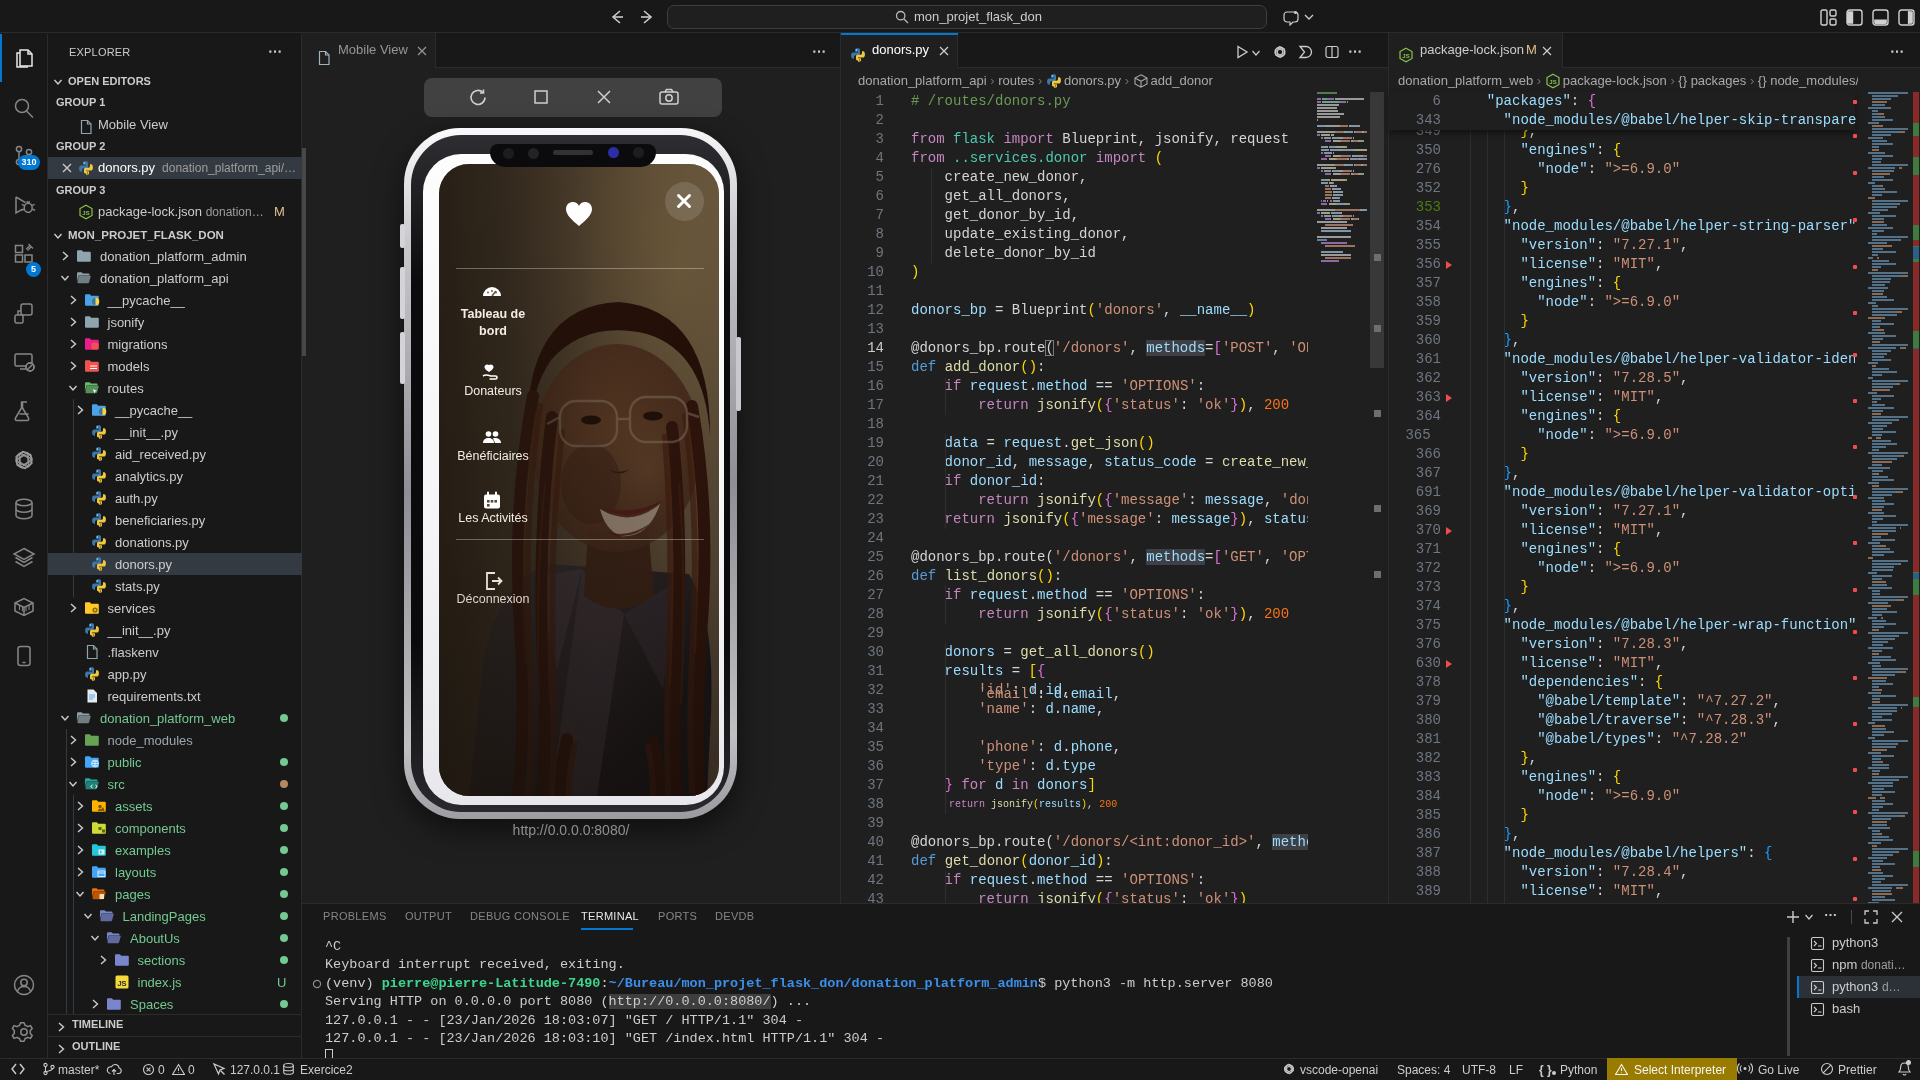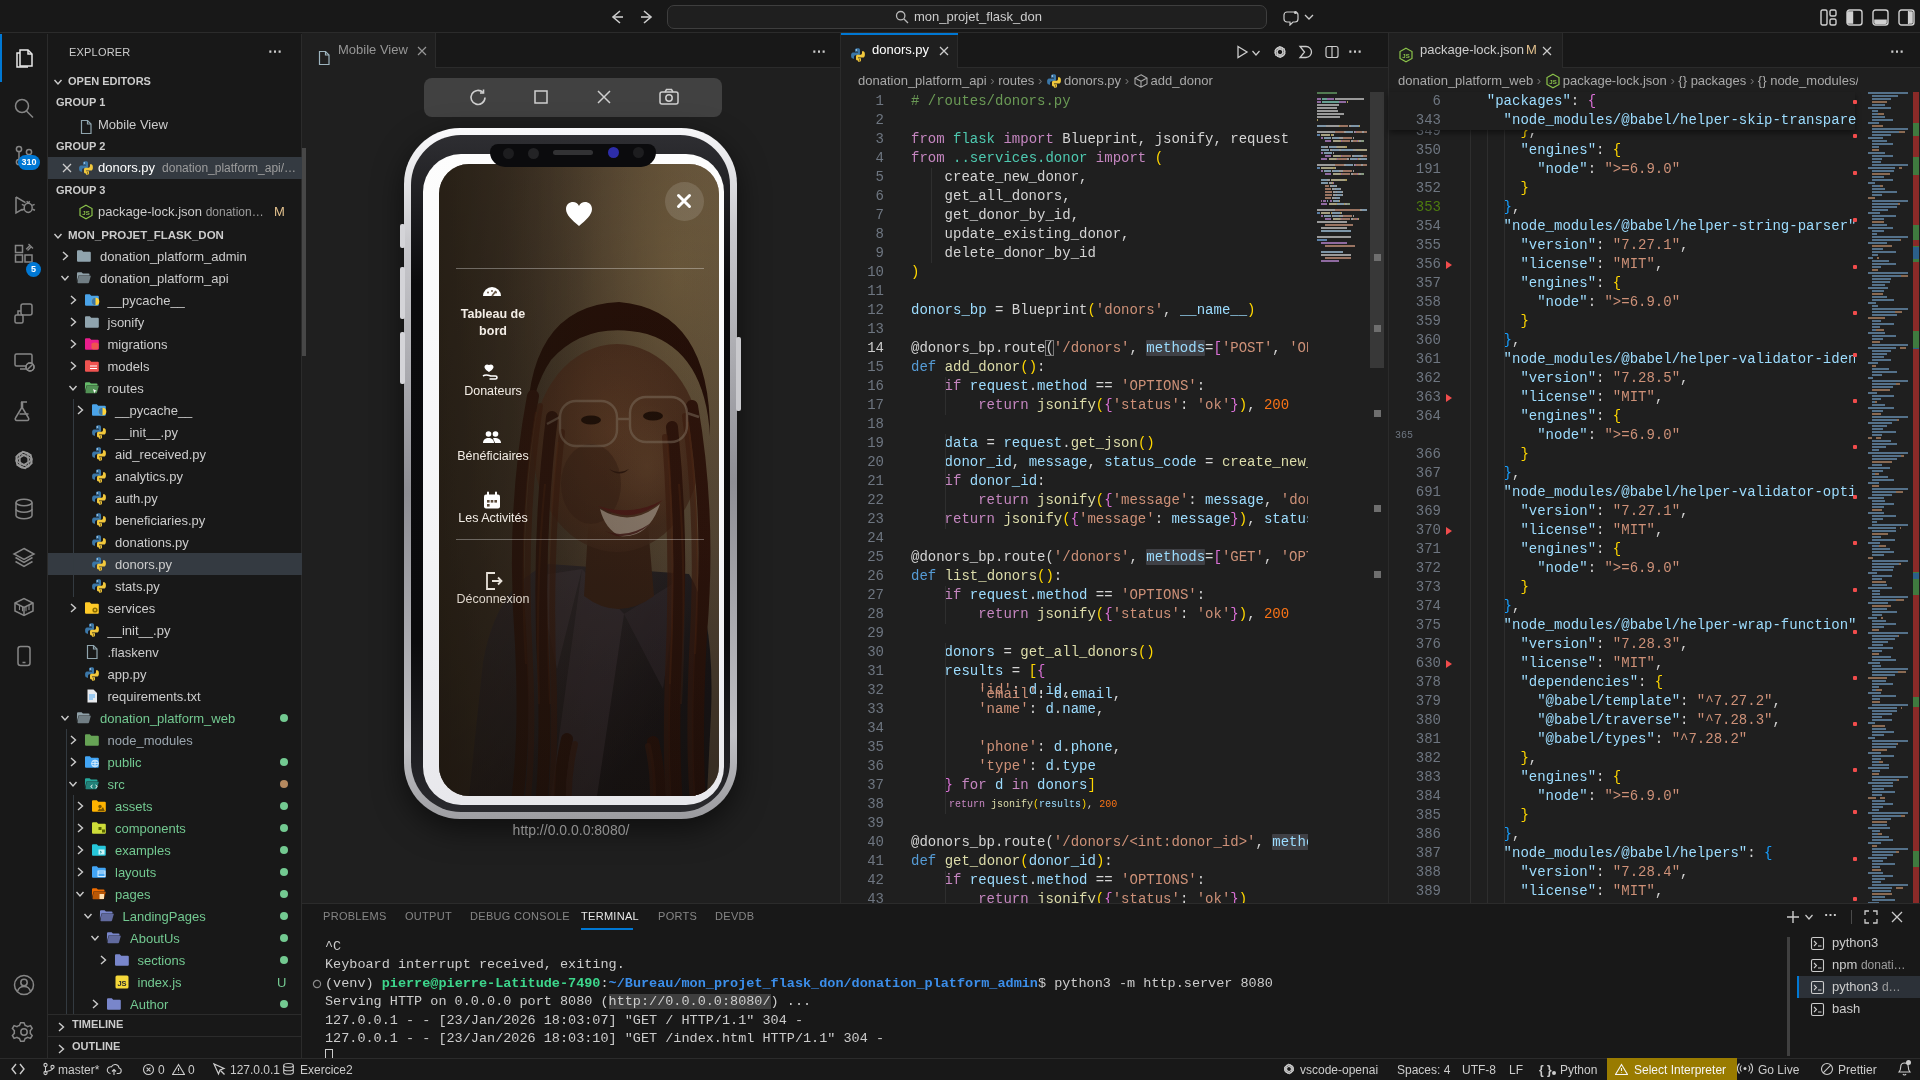--- a/index.html
+++ b/index.html
@@ -472,21 +472,21 @@
     <text x="8" y="11.5" font-size="7.5" font-weight="bold" text-anchor="middle" fill="#2b2b2b" font-family="Liberation Sans">JS</text>
   </svg>
 <div class="a" style="left:137.5px;top:974.5px;font-size:13px;color:#73C991">index.js</div>
 <div class="a" style="left:277px;top:974.5px;font-size:13px;color:#73C991">U</div>
 <svg class="a" style="left:89.0px;top:998px" width="12" height="12" viewBox="0 0 12 12">
     <path d="M4 2 L8.5 6 L4 10" stroke="#cccccc" stroke-width="1.4" fill="none"></path>
   </svg>
 <svg class="a" style="left:106.0px;top:996px" width="16" height="16" viewBox="0 0 16 16">
     <path d="M1 3.2 a1 1 0 0 1 1-1 h3.8 l1.4 1.5 h6.6 a1 1 0 0 1 1 1 v8 a1 1 0 0 1 -1 1 h-11.8 a1 1 0 0 1 -1-1 z" fill="#7986cb"></path>
   </svg>
-<div class="a" style="left:130.0px;top:996.5px;font-size:13px;color:#73C991">Author</div>
+<div class="a" style="left:130.0px;top:996.5px;font-size:13px;color:#73C991">Spaces</div>
 <div class="dot" style="left:280px;top:1000px;background:#73C991"></div>
 <div class="a" style="left:73px;top:399px;width:1px;height:198px;background:#333a40"></div>
 <div class="a" style="left:66px;top:729px;width:1px;height:286px;background:#333a40"></div>
 <div class="a" style="left:73px;top:795px;width:1px;height:220px;background:#333a40"></div>
 <div class="a" style="left:48px;top:1014px;width:254px;height:22px;border-top:1px solid #2b2b2b"></div>
 <svg class="a" style="left:55px;top:1021px" width="12" height="12" viewBox="0 0 12 12">
     <path d="M4 2 L8.5 6 L4 10" stroke="#cccccc" stroke-width="1.4" fill="none"></path>
   </svg>
 <div class="a" style="left:72px;top:1018px;font-size:11px;font-weight:700;color:#cccccc">TIMELINE</div>
 <div class="a" style="left:48px;top:1036px;width:254px;height:22px;border-top:1px solid #2b2b2b"></div>
@@ -1042,21 +1042,21 @@
 <div class="a" style="left:1398px;top:73px;font-size:13px;color:#a9a9a9;white-space:nowrap;width:460px;overflow:hidden">donation_platform_web<span style="color:#6e6e6e">&nbsp;›&nbsp;</span><span style="display:inline-block;width:18px"></span>package-lock.json<span style="color:#6e6e6e">&nbsp;›&nbsp;</span><span style="color:#a9a9a9">{}</span>&nbsp;packages<span style="color:#6e6e6e">&nbsp;›&nbsp;</span><span style="color:#a9a9a9">{}</span>&nbsp;node_modules/@ba</div>
 <svg class="a" style="left:1545px;top:73px" width="16" height="16" viewBox="0 0 16 16">
     <path d="M8 1.2 L14 4.6 v6.8 L8 14.8 L2 11.4 V4.6 Z" stroke="#8bc34a" stroke-width="1.2" fill="none"></path>
     <text x="8" y="10.5" font-size="6" font-weight="bold" text-anchor="middle" fill="#8bc34a" font-family="Liberation Sans">JS</text>
   </svg>
 <div class="a" style="left:1389px;top:92px;width:466px;height:811px;overflow:hidden">
 <div class="a mono" style="left:6px;top:30.4px;width:46px;text-align:right;font-size:14px;line-height:19.0px;color:#6e7681">349</div>
 <pre class="a" style="left:81px;top:30.4px;font-size:14px;line-height:19.0px"><span>      </span><span class="c-pl"><span class="b1">}</span>,</span></pre>
 <div class="a mono" style="left:6px;top:49.4px;width:46px;text-align:right;font-size:14px;line-height:19.0px;color:#6e7681">350</div>
 <pre class="a" style="left:81px;top:49.4px;font-size:14px;line-height:19.0px"><span>      </span><span class="c-var">"engines"</span><span class="c-pl">: <span class="b1">{</span></span></pre>
-<div class="a mono" style="left:6px;top:68.3px;width:46px;text-align:right;font-size:14px;line-height:19.0px;color:#6e7681">191</div>
+<div class="a mono" style="left:6px;top:68.3px;width:46px;text-align:right;font-size:14px;line-height:19.0px;color:#6e7681">276</div>
 <pre class="a" style="left:81px;top:68.3px;font-size:14px;line-height:19.0px"><span>        </span><span class="c-var">"node"</span><span class="c-pl">: </span><span class="c-str">"&gt;=6.9.0"</span></pre>
 <div class="a mono" style="left:6px;top:87.3px;width:46px;text-align:right;font-size:14px;line-height:19.0px;color:#6e7681">352</div>
 <pre class="a" style="left:81px;top:87.3px;font-size:14px;line-height:19.0px"><span>      </span><span class="c-pl"><span class="b1">}</span></span></pre>
 <div class="a mono" style="left:6px;top:106.3px;width:46px;text-align:right;font-size:14px;line-height:19.0px;color:#4d7c0f">353</div>
 <pre class="a" style="left:81px;top:106.3px;font-size:14px;line-height:19.0px"><span>    </span><span class="c-pl"><span class="b3">}</span>,</span></pre>
 <div class="a mono" style="left:6px;top:125.3px;width:46px;text-align:right;font-size:14px;line-height:19.0px;color:#6e7681">354</div>
 <pre class="a" style="left:81px;top:125.3px;font-size:14px;line-height:19.0px"><span>    </span><span class="c-var">"node_modules/@babel/helper-string-parser"</span></pre>
 <div class="a mono" style="left:6px;top:144.3px;width:46px;text-align:right;font-size:14px;line-height:19.0px;color:#6e7681">355</div>
 <pre class="a" style="left:81px;top:144.3px;font-size:14px;line-height:19.0px"><span>      </span><span class="c-var">"version"</span><span class="c-pl">: </span><span class="c-str">"7.27.1"</span><span class="c-pl">,</span></pre>
 <div class="a mono" style="left:6px;top:163.3px;width:46px;text-align:right;font-size:14px;line-height:19.0px;color:#6e7681">356</div>
@@ -1072,21 +1072,21 @@
 <pre class="a" style="left:81px;top:239.3px;font-size:14px;line-height:19.0px"><span>    </span><span class="c-pl"><span class="b3">}</span>,</span></pre>
 <div class="a mono" style="left:6px;top:258.4px;width:46px;text-align:right;font-size:14px;line-height:19.0px;color:#6e7681">361</div>
 <pre class="a" style="left:81px;top:258.4px;font-size:14px;line-height:19.0px"><span>    </span><span class="c-var">"node_modules/@babel/helper-validator-iden</span></pre>
 <div class="a mono" style="left:6px;top:277.4px;width:46px;text-align:right;font-size:14px;line-height:19.0px;color:#6e7681">362</div>
 <pre class="a" style="left:81px;top:277.4px;font-size:14px;line-height:19.0px"><span>      </span><span class="c-var">"version"</span><span class="c-pl">: </span><span class="c-str">"7.28.5"</span><span class="c-pl">,</span></pre>
 <div class="a mono" style="left:6px;top:296.4px;width:46px;text-align:right;font-size:14px;line-height:19.0px;color:#6e7681">363</div>
 <div class="a" style="left:57px;top:302.4px;width:0px;height:0px;border-left:6px solid #f14c4c;border-top:4px solid transparent;border-bottom:4px solid transparent"></div>
 <pre class="a" style="left:81px;top:296.4px;font-size:14px;line-height:19.0px"><span>      </span><span class="c-var">"license"</span><span class="c-pl">: </span><span class="c-str">"MIT"</span><span class="c-pl">,</span></pre>
 <div class="a mono" style="left:6px;top:315.4px;width:46px;text-align:right;font-size:14px;line-height:19.0px;color:#6e7681">364</div>
 <pre class="a" style="left:81px;top:315.4px;font-size:14px;line-height:19.0px"><span>      </span><span class="c-var">"engines"</span><span class="c-pl">: <span class="b1">{</span></span></pre>
-<div class="a mono" style="left:6px;top:334.4px;width:46px;text-align:left;font-size:10px;line-height:19.0px;color:#6e7681">365</div>
+<div class="a mono" style="left:6px;top:334.4px;width:46px;text-align:center;font-size:14px;line-height:19.0px;color:#6e7681">365</div>
 <pre class="a" style="left:81px;top:334.4px;font-size:14px;line-height:19.0px"><span>        </span><span class="c-var">"node"</span><span class="c-pl">: </span><span class="c-str">"&gt;=6.9.0"</span></pre>
 <div class="a mono" style="left:6px;top:353.4px;width:46px;text-align:right;font-size:14px;line-height:19.0px;color:#6e7681">366</div>
 <pre class="a" style="left:81px;top:353.4px;font-size:14px;line-height:19.0px"><span>      </span><span class="c-pl"><span class="b1">}</span></span></pre>
 <div class="a mono" style="left:6px;top:372.4px;width:46px;text-align:right;font-size:14px;line-height:19.0px;color:#6e7681">367</div>
 <pre class="a" style="left:81px;top:372.4px;font-size:14px;line-height:19.0px"><span>    </span><span class="c-pl"><span class="b3">}</span>,</span></pre>
 <div class="a mono" style="left:6px;top:391.4px;width:46px;text-align:right;font-size:14px;line-height:19.0px;color:#6e7681">691</div>
 <pre class="a" style="left:81px;top:391.4px;font-size:14px;line-height:19.0px"><span>    </span><span class="c-var">"node_modules/@babel/helper-validator-opti</span></pre>
 <div class="a mono" style="left:6px;top:410.4px;width:46px;text-align:right;font-size:14px;line-height:19.0px;color:#6e7681">369</div>
 <pre class="a" style="left:81px;top:410.4px;font-size:14px;line-height:19.0px"><span>      </span><span class="c-var">"version"</span><span class="c-pl">: </span><span class="c-str">"7.27.1"</span><span class="c-pl">,</span></pre>
 <div class="a mono" style="left:6px;top:429.4px;width:46px;text-align:right;font-size:14px;line-height:19.0px;color:#6e7681">370</div>

